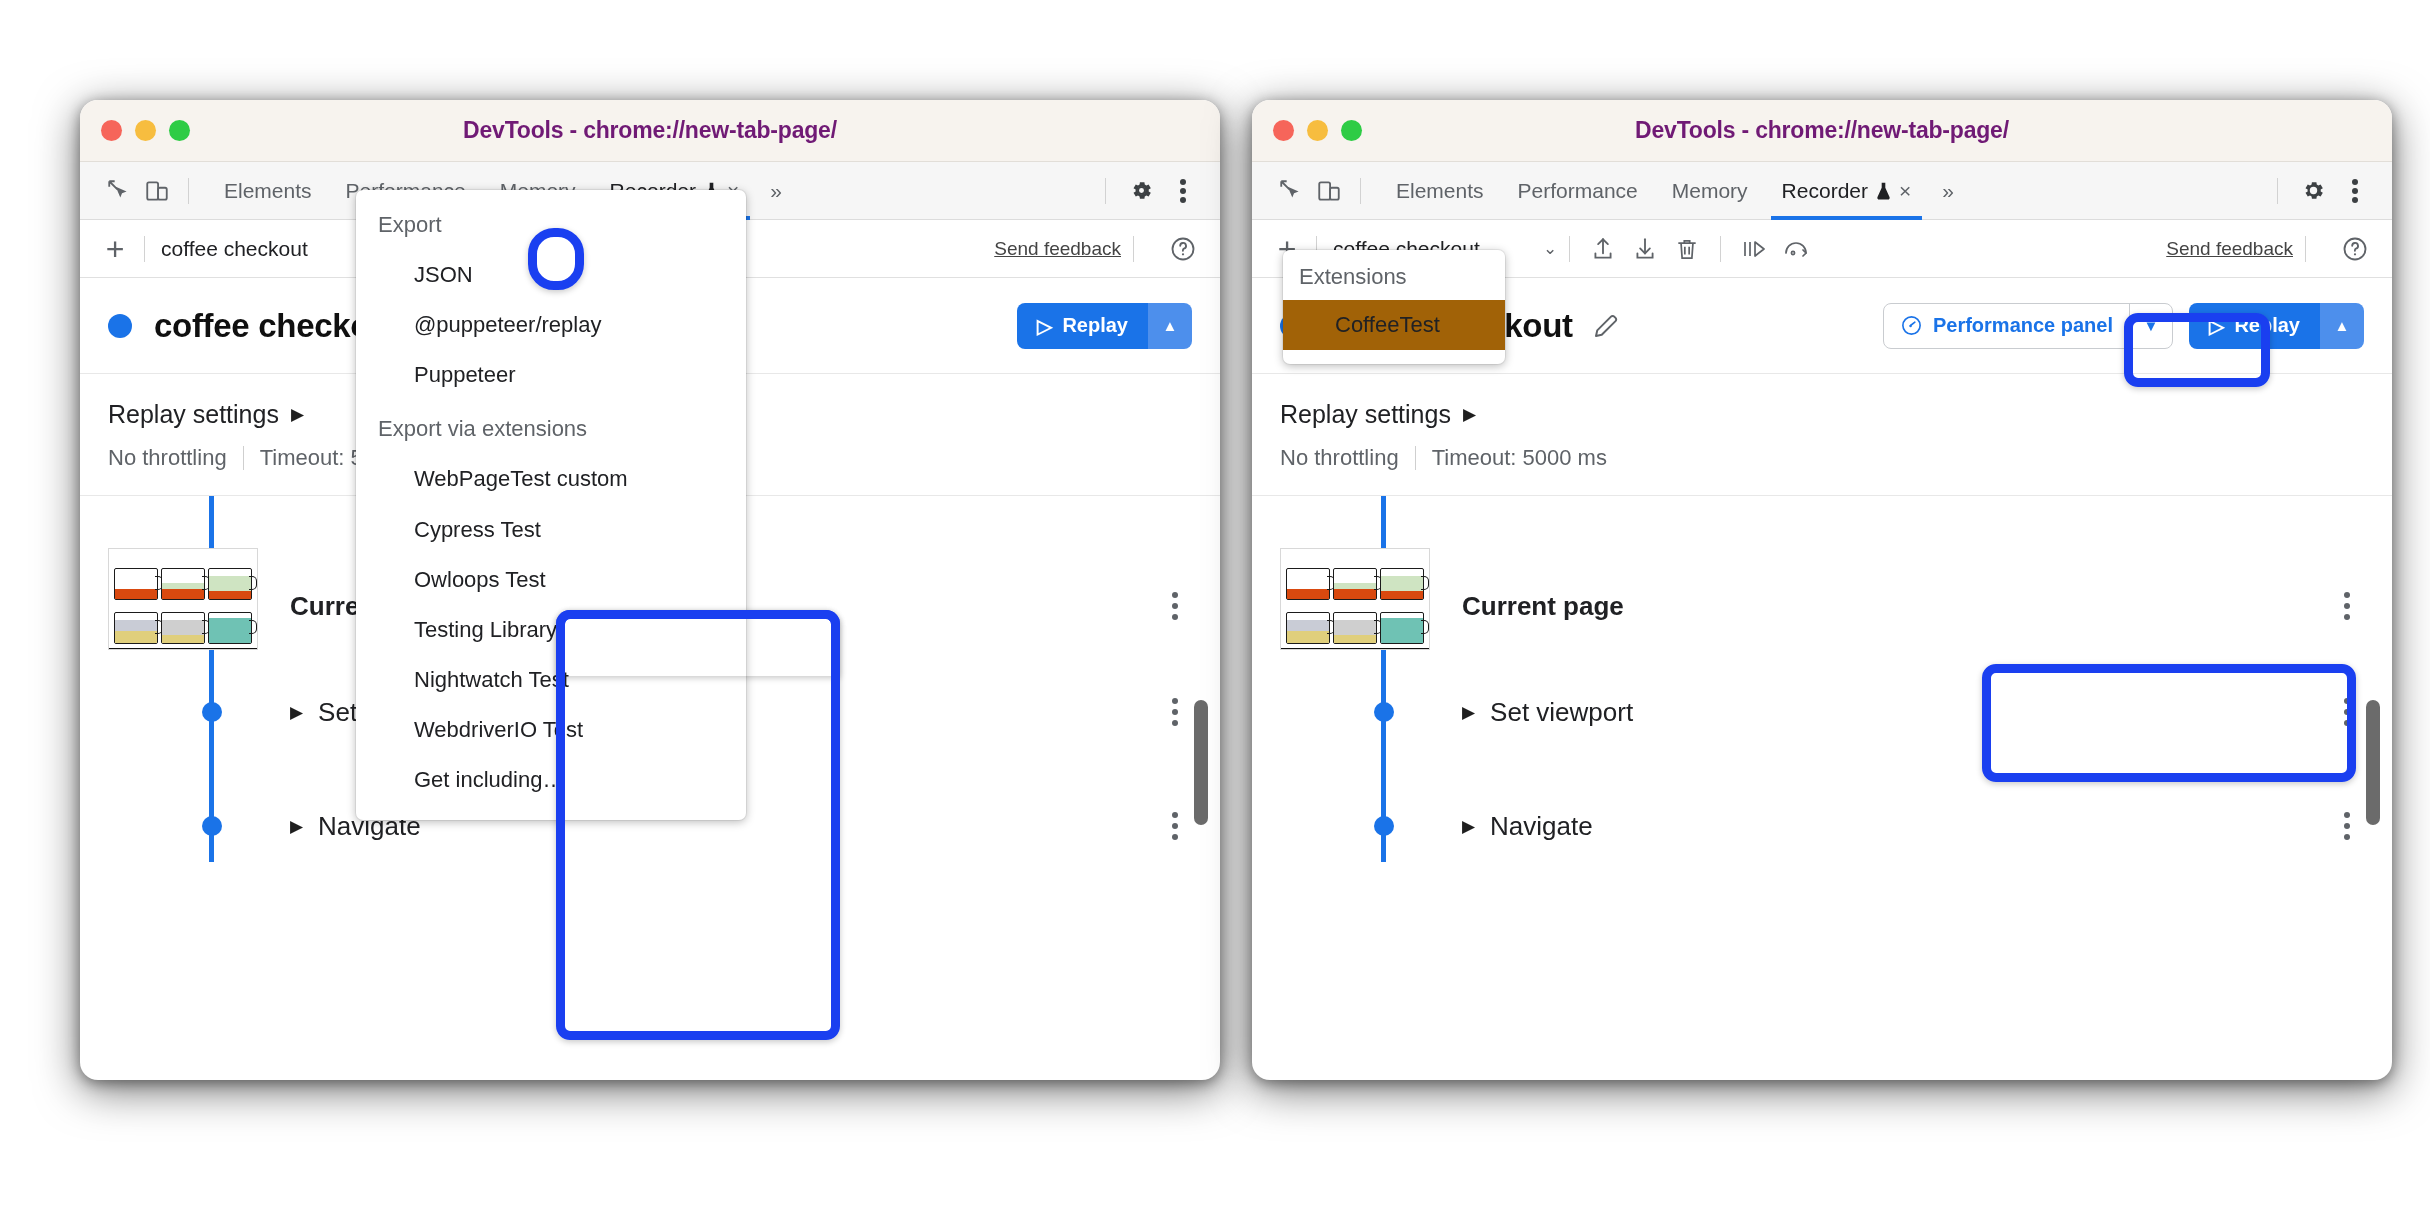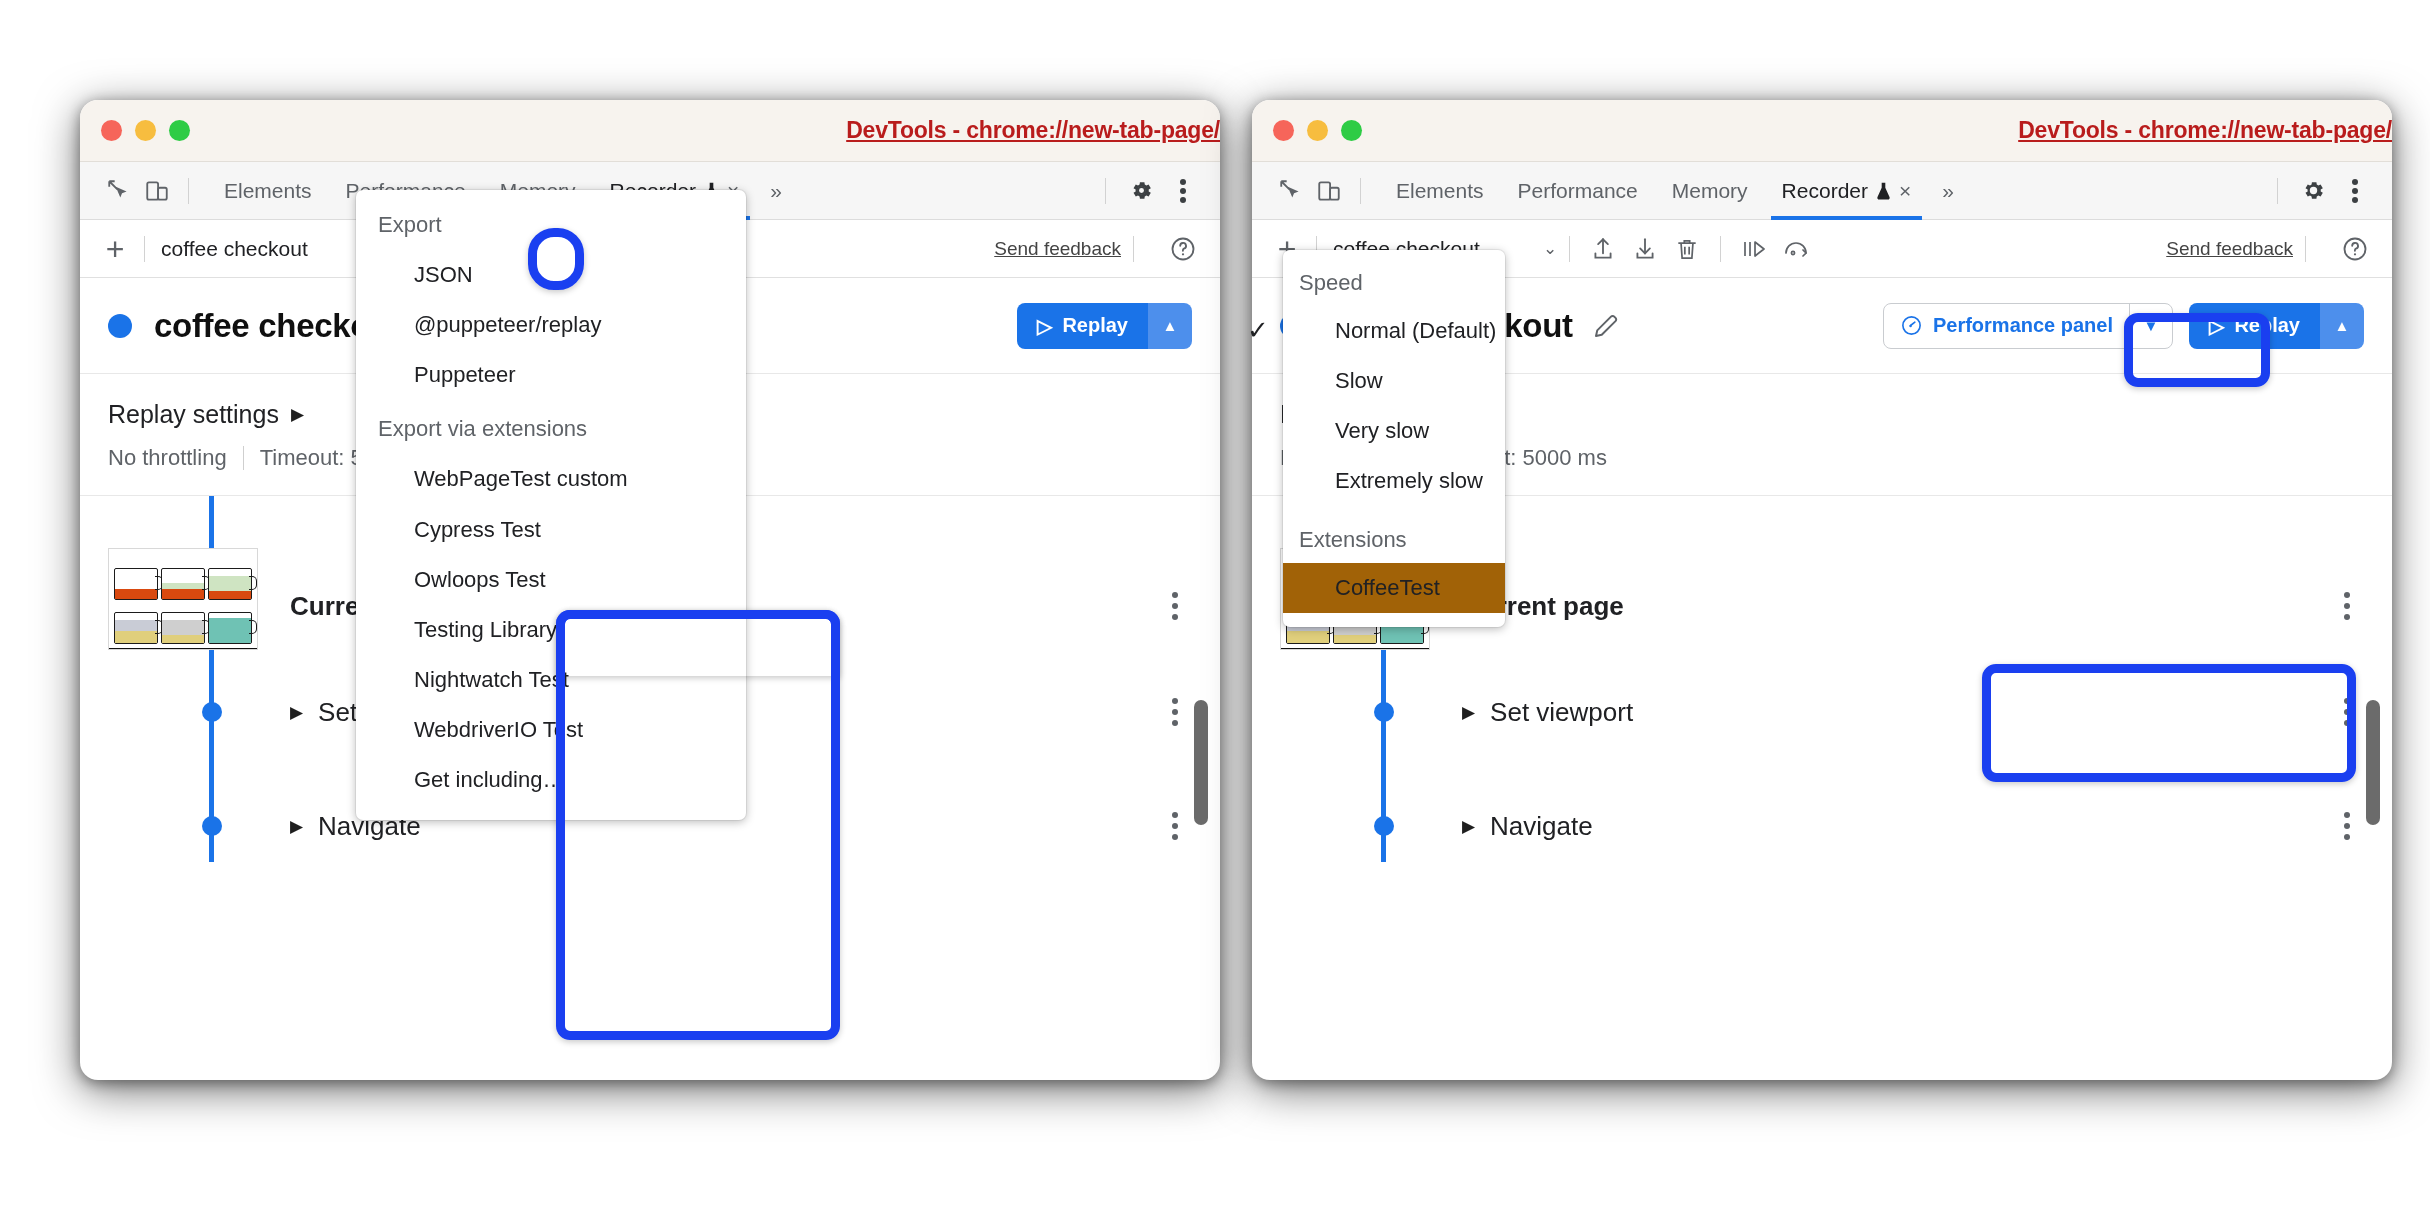--- a/index.html
+++ b/index.html
@@ -33,25 +33,24 @@
     border-bottom: 1px solid #e2ded8;
     display: flex;
     align-items: center;
   }
   .traffic { display: flex; gap: 13px; margin-left: 21px; }
   .dot { width: 21px; height: 21px; border-radius: 50%; }
   .dot.red { background: #f6655a; }
   .dot.yellow { background: #f7bd3f; }
   .dot.green { background: #2ecc45; }
   .win-title {
-    position: absolute; left: 0; right: 0; text-align: right;
-    font-size: 23px; font-weight: bold; color: #b91c1c;
+    position: absolute; left: 0; right: 0; text-align: center;
+    font-size: 23px; font-weight: bold; color: #701a75;
     letter-spacing: -0.2px;
     pointer-events: none;
-    text-decoration: underline;
   }
 
   
   .tabbar {
     height: 58px;
     background: #f6f6f6;
     border-bottom: 1px solid #dcdcdc;
     display: flex;
     align-items: center;
     padding: 0 18px 0 20px;
@@ -816,27 +815,20 @@
             <i></i>
             <i></i>
           </span>
       </div>
     </div>
 
     <div class="scrollbar"></div>
   </div>
 
   <div class="menu speed-menu">
-    <div class="sec">
-      <div class="menu-group-title">Speed</div>
-      <div class="menu-item menu-check">Normal (Default)</div>
-      <div class="menu-item">Slow</div>
-      <div class="menu-item">Very slow</div>
-      <div class="menu-item">Extremely slow</div>
-    </div>
     <div class="sec" style="padding-top:6px;padding-bottom:14px">
       <div class="menu-group-title">Extensions</div>
       <div class="menu-item selected">CoffeeTest</div>
     </div>
   </div>
 
   <div class="ring" style="left:2124px; top:313px; width:146px; height:74px;"></div>
   <div class="ring" style="left:1982px; top:664px; width:374px; height:118px;"></div>
 
 </div>

